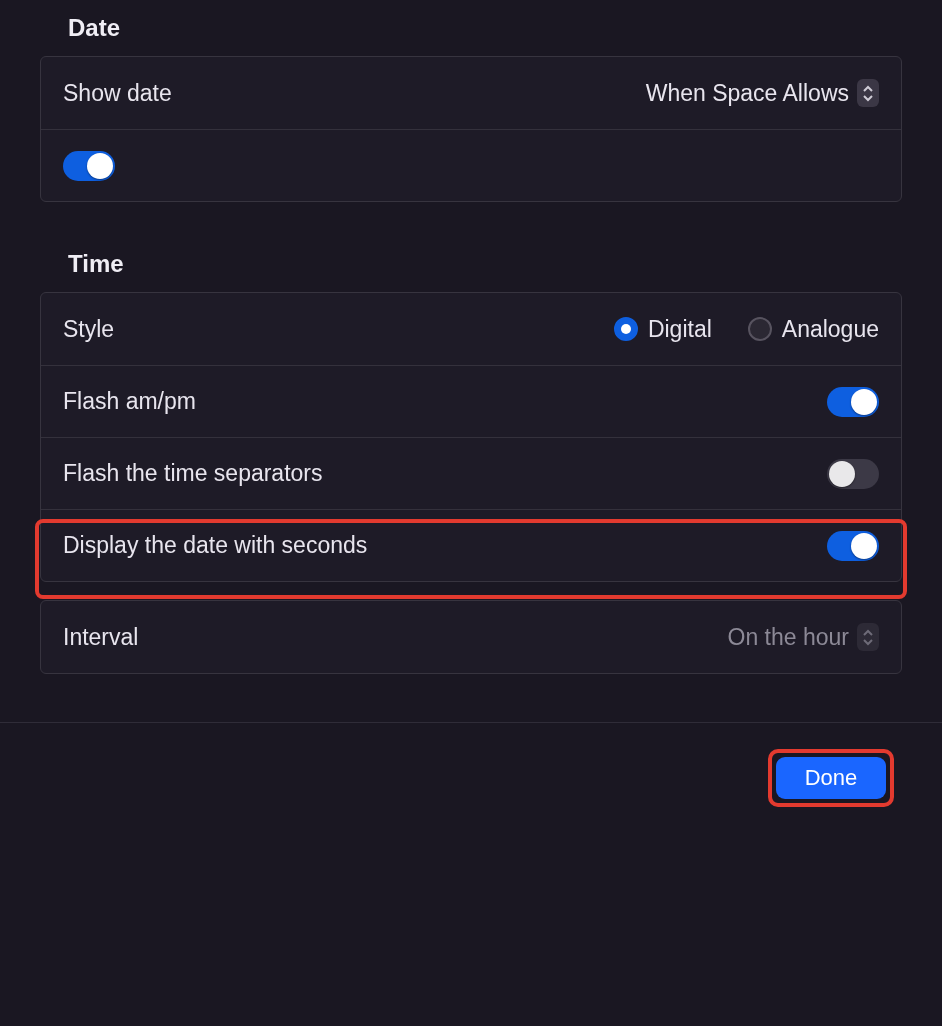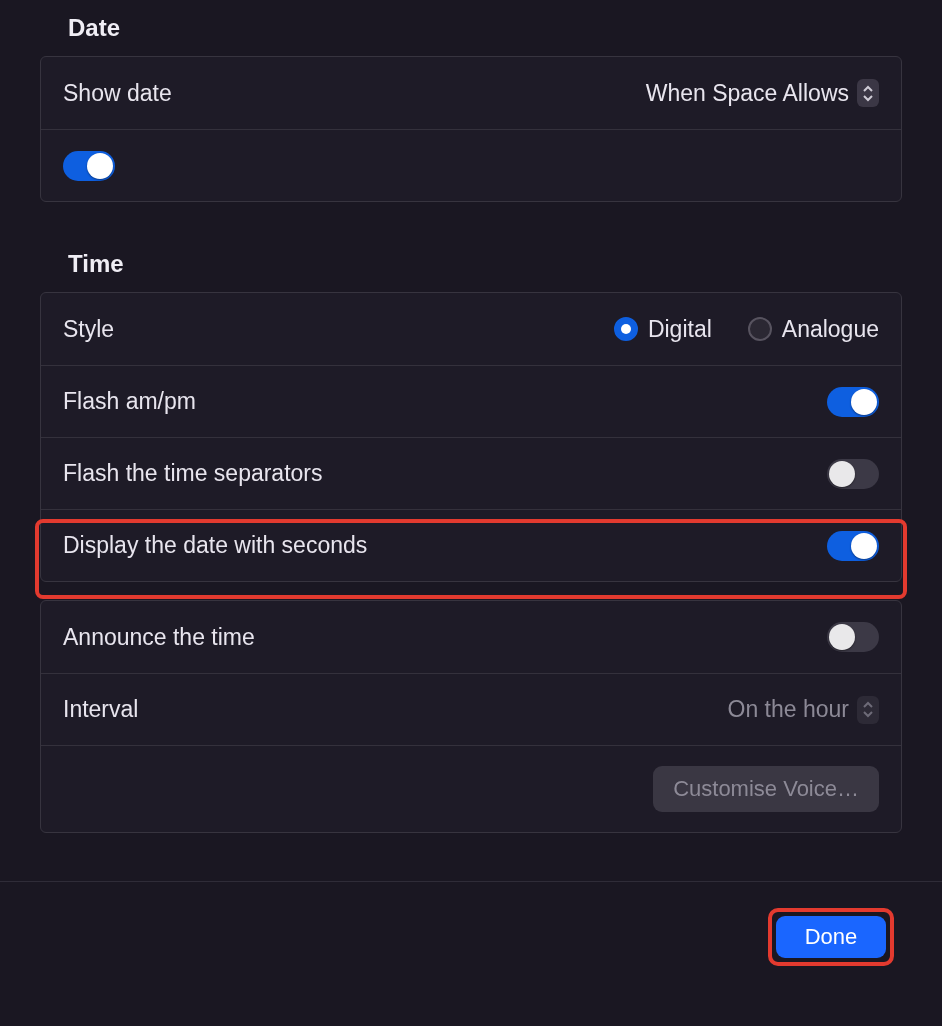--- a/index.html
+++ b/index.html
@@ -215,42 +215,33 @@
     <div class="row" id="seconds-row">
       <span class="row-label">Display the date with seconds</span>
       <span class="toggle on">
           <span class="knob"></span>
         </span>
     </div>
   </div>
 
   <div class="group">
     <div class="row">
-      <span class="row-label">Announce the time</span>
-      <span class="toggle">
-          <span class="knob"></span>
-        </span>
-    </div>
-    <div class="row">
       <span class="row-label dim">Interval</span>
       <div class="select dim">
         <span>On the hour</span>
         <span class="stepper dim">
           <svg width="10" height="8" viewBox="0 0 10 8">
               <path d="M1 6 L5 2 L9 6" fill="none" stroke="#6e6b78" stroke-width="2"></path>
             </svg>
           <svg width="10" height="8" viewBox="0 0 10 8">
               <path d="M1 2 L5 6 L9 2" fill="none" stroke="#6e6b78" stroke-width="2"></path>
             </svg>
         </span>
       </div>
     </div>
-    <div class="row right-only">
-      <span class="btn-disabled">Customise Voice…</span>
-    </div>
   </div>
 
   <div class="hl-box" id="seconds-hl" style="left: 35px; top: 519px; width: 872px; height: 80px;"></div>
 </div>
 
 <div class="footer-sep"></div>
 <div class="footer">
   <div class="done-wrap">
     <div class="done-btn">Done</div>
   </div>

